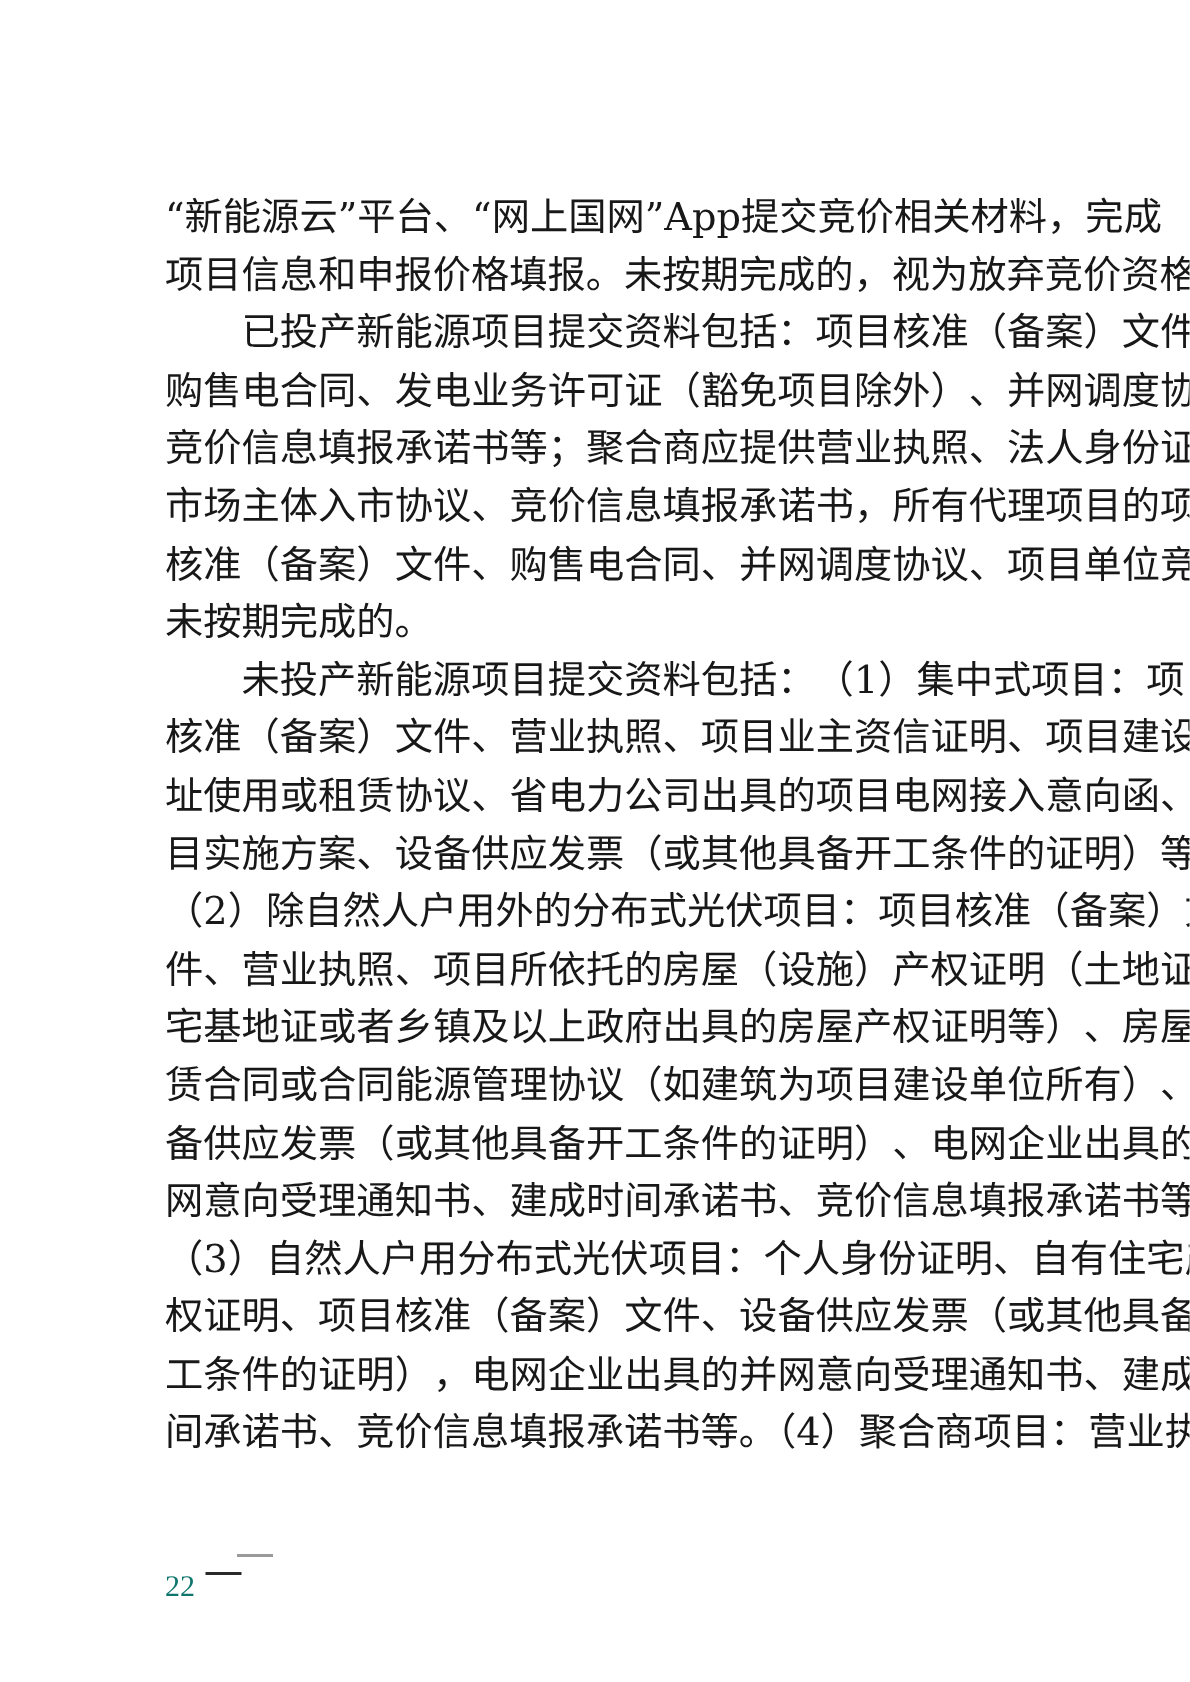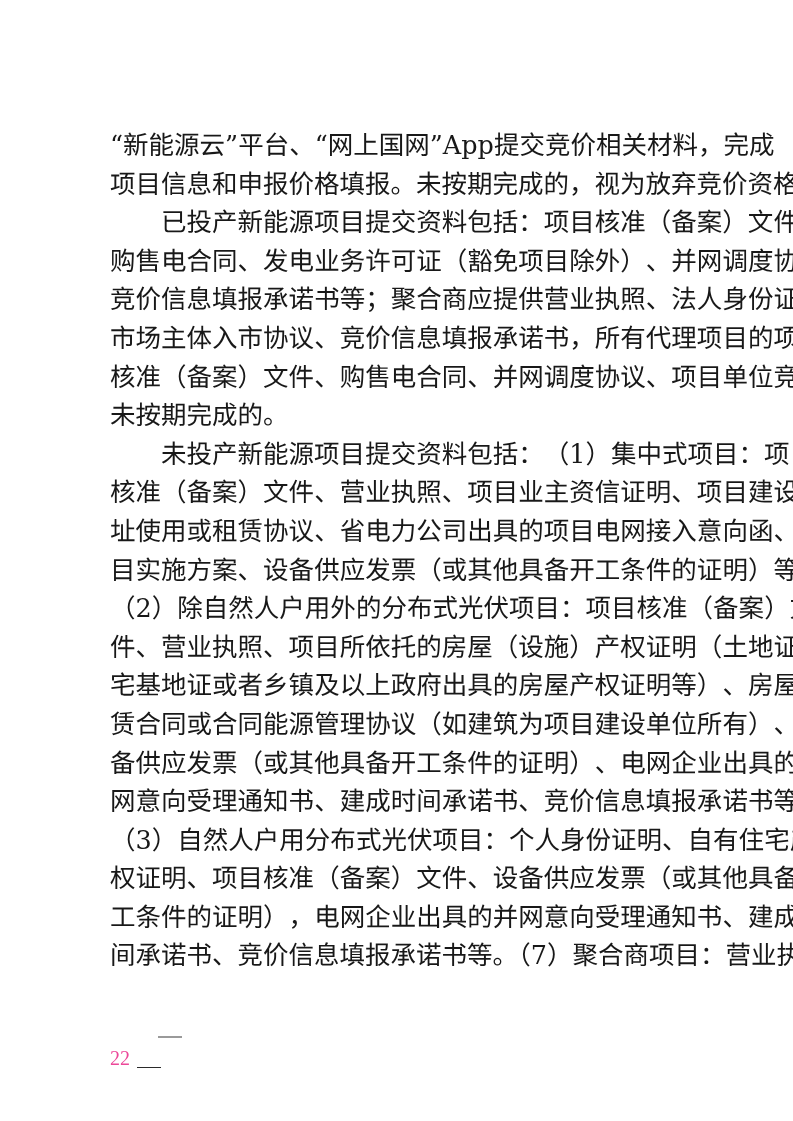--- a/index.html
+++ b/index.html
@@ -70,24 +70,24 @@
     top: 8px;
     width: 24px;
     height: 1.5px;
     background: #9a9a9a;
   }
   .footer-line {
     position: absolute;
     left: 0px;
     top: 20px;
     display: flex;
-    align-items: flex-end;
+    align-items: flex-start;
     gap: 7px;
     font-size: 20px;
-    color: #ec4899;
+    color: #0f766e;
     line-height: 1;
   }
   .footer-dash-right {
     display: inline-block;
     width: 24px;
     height: 1.5px;
     background: #2a2a2a;
   }
 </style>
 </head>
@@ -648,21 +648,21 @@
           <span>向</span>
           <span>受</span>
           <span>理</span>
           <span>通</span>
           <span>知</span>
           <span>书</span>
           <span>、</span>
           <span>建</span>
           <span>成</span>
         </div>
-        <div class="doc-line">间承诺书、竞价信息填报承诺书等。（7）聚合商项目：营业执</div>
+        <div class="doc-line">间承诺书、竞价信息填报承诺书等。（4）聚合商项目：营业执</div>
       </div>
     </div>
 
   <div class="footer">
     <div class="footer-dash-top"></div>
     <div class="footer-line">
       <span>22</span>
       <span class="footer-dash-right"></span>
     </div>
   </div>

